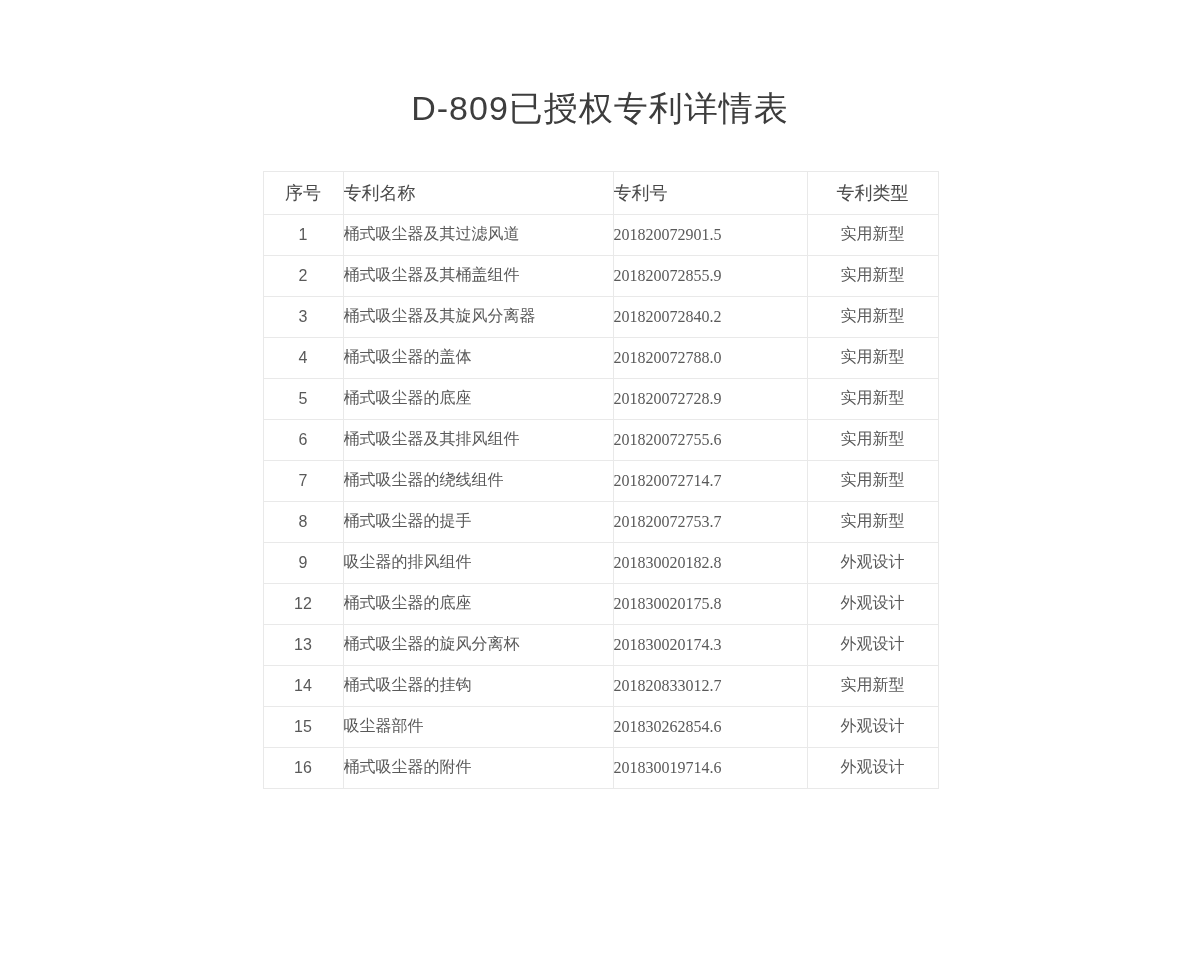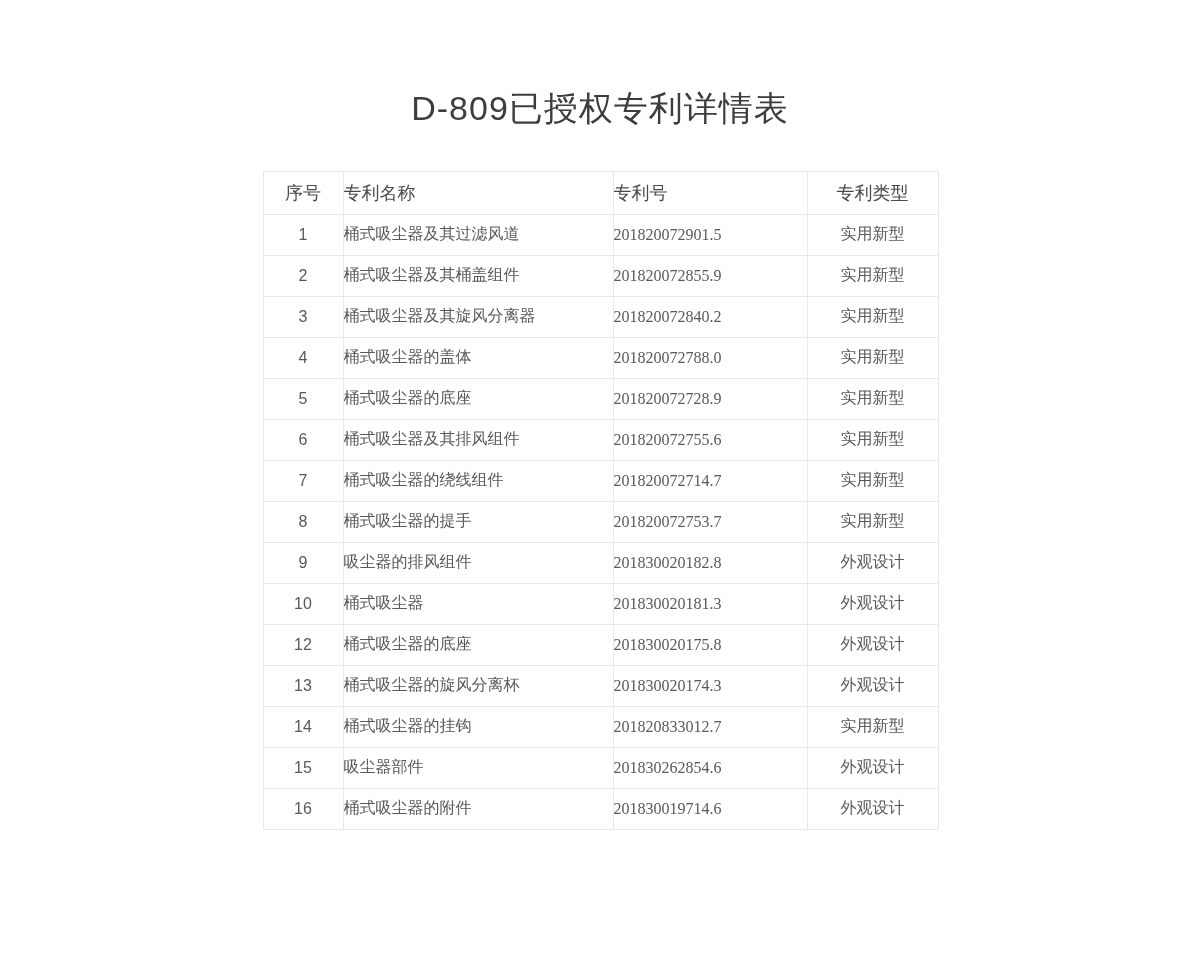--- a/index.html
+++ b/index.html
@@ -140,26 +140,20 @@
     <td class="cell-center">实用新型</td>
   </tr>
 
   <tr>
     <td class="cell-center">9</td>
     <td class="cell-name">吸尘器的排风组件</td>
     <td class="cell-num">201830020182.8</td>
     <td class="cell-center">外观设计</td>
   </tr>
 
-  <tr>
-    <td class="cell-center">10</td>
-    <td class="cell-name">桶式吸尘器</td>
-    <td class="cell-num">201830020181.3</td>
-    <td class="cell-center">外观设计</td>
-  </tr>
 
 
   <tr>
     <td class="cell-center">12</td>
     <td class="cell-name">桶式吸尘器的底座</td>
     <td class="cell-num">201830020175.8</td>
     <td class="cell-center">外观设计</td>
   </tr>
 
   <tr>

